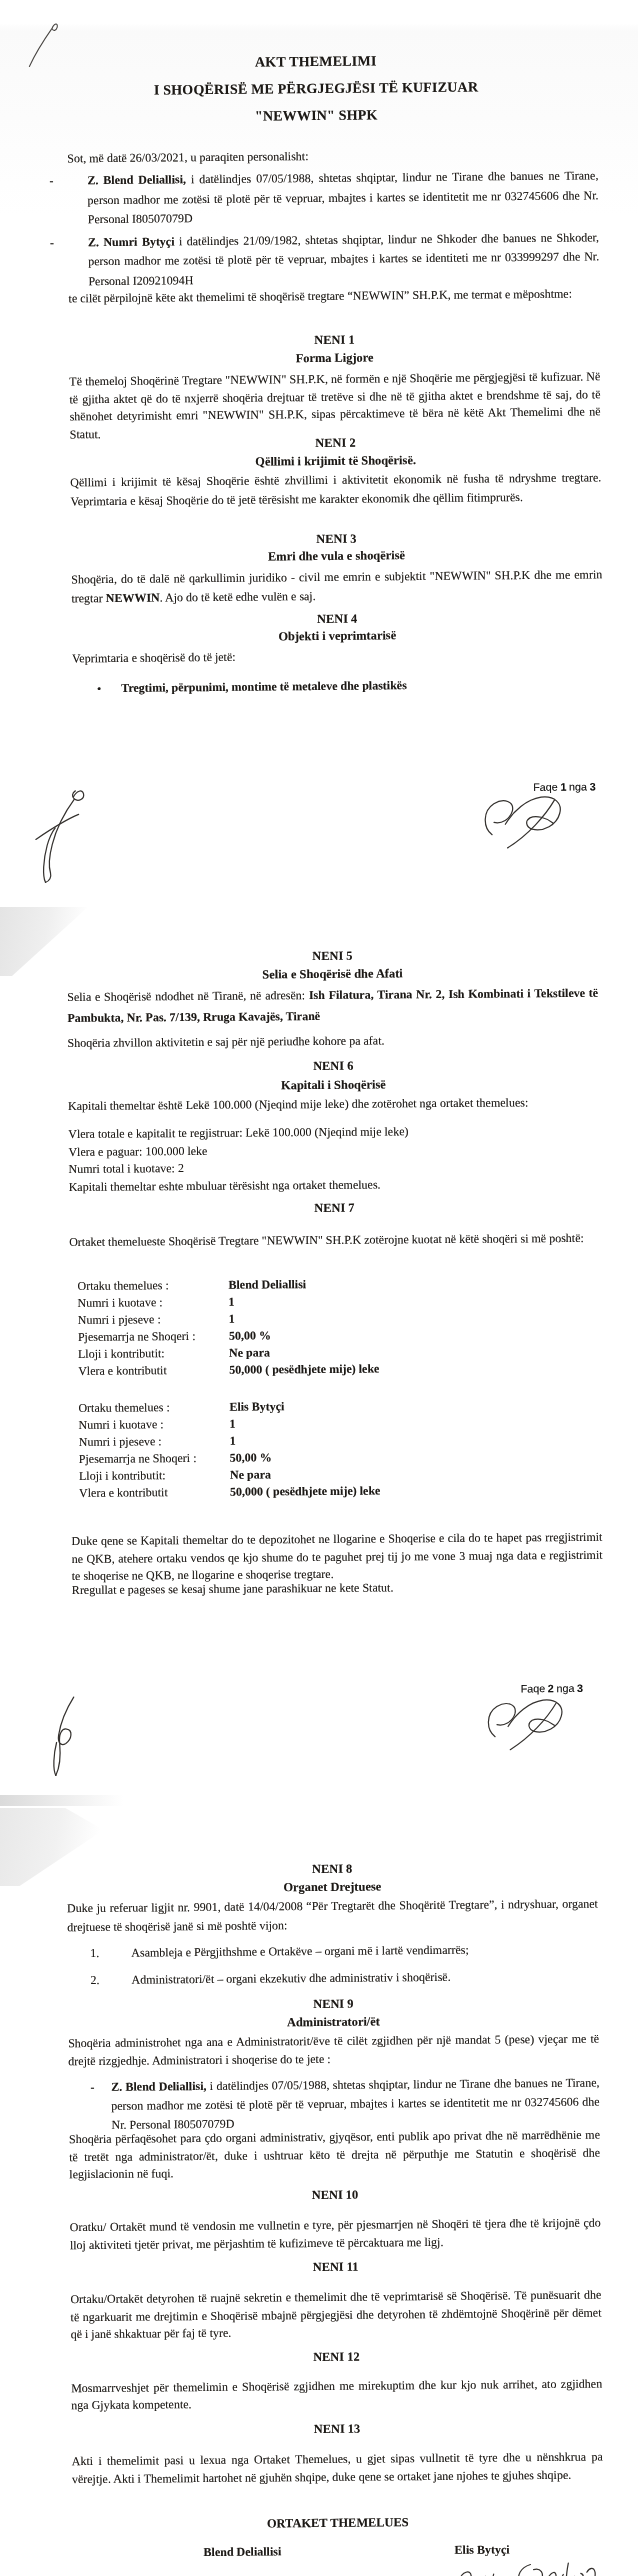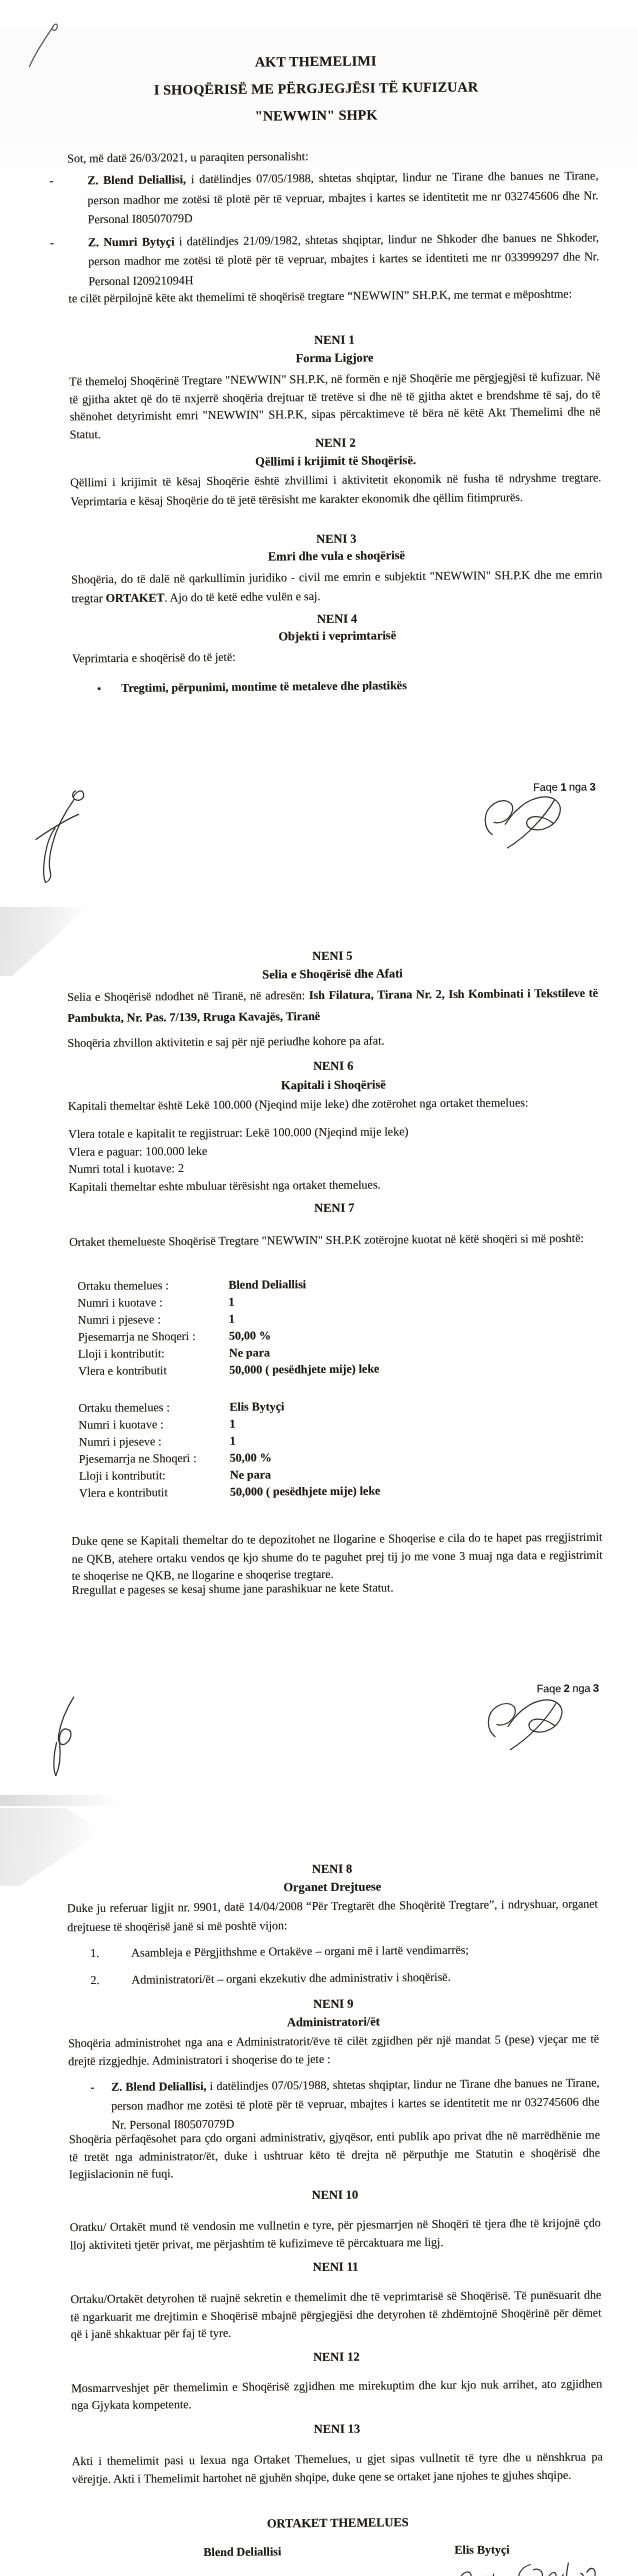--- a/index.html
+++ b/index.html
@@ -86,21 +86,21 @@
     <div class="abs heading" style="top:333px">NENI 1</div>
     <div class="abs heading" style="top:351px">Forma Ligjore</div>
     <div class="abs para lh34" style="top:371px">Të themeloj Shoqërinë Tregtare "NEWWIN" SH.P.K, në formën e një Shoqërie me përgjegjësi të kufizuar. Në të gjitha aktet që do të nxjerrë shoqëria drejtuar të tretëve si dhe në të gjitha aktet e brendshme të saj, do të shënohet detyrimisht emri "NEWWIN" SH.P.K,  sipas përcaktimeve të bëra në këtë Akt Themelimi dhe në Statut.</div>
 
     <div class="abs heading" style="top:436px">NENI 2</div>
     <div class="abs heading" style="top:454px">Qëllimi i krijimit të Shoqërisë.</div>
     <div class="abs para lh37" style="top:471px">Qëllimi i krijimit të kësaj Shoqërie është zhvillimi i aktivitetit ekonomik në fusha të ndryshme tregtare. Veprimtaria e kësaj Shoqërie do të jetë tërësisht me karakter ekonomik dhe qëllim fitimprurës.</div>
 
     <div class="abs heading" style="top:532px">NENI 3</div>
     <div class="abs heading" style="top:549px">Emri dhe vula e shoqërisë</div>
-    <div class="abs para lh37" style="top:568px"><span>Shoqëria, do të dalë në qarkullimin juridiko - civil me emrin e subjektit "NEWWIN" SH.P.K dhe me emrin tregtar </span><span class="bold">ORTAKET</span><span>. Ajo do të ketë edhe vulën e saj.</span></div>
+    <div class="abs para lh37" style="top:568px"><span>Shoqëria, do të dalë në qarkullimin juridiko - civil me emrin e subjektit "NEWWIN" SH.P.K dhe me emrin tregtar </span><span class="bold">NEWWIN</span><span>. Ajo do të ketë edhe vulën e saj.</span></div>
 
     <div class="abs heading" style="top:612px">NENI 4</div>
     <div class="abs heading" style="top:629px">Objekti i veprimtarisë</div>
     <div class="abs para nowrap" style="top:649px">Veprimtaria e shoqërisë do të jetë:</div>
     <div class="abs objbullet" style="top:677px">
       <span class="bmark">•</span>
       <span class="btext">Tregtimi, përpunimi, montime të metaleve dhe plastikës</span>
     </div>
 
     <div class="footer" style="left:530px;top:783px">
@@ -193,21 +193,21 @@
         </div>
       <div class="kvrow">
           <span class="kvlabel">Vlera e kontributit</span>
           <span class="kvvalue">50,000 ( pesëdhjete mije) leke</span>
         </div>
     </div>
 
     <div class="abs para lh34" style="top:628px">Duke qene se Kapitali themeltar do te depozitohet ne llogarine e Shoqerise e cila do te hapet pas rregjistrimit ne QKB, atehere ortaku vendos qe kjo shume do te paguhet prej tij jo me vone 3 muaj nga data e regjistrimit te shoqerise ne QKB, ne llogarine e shoqerise tregtare.</div>
     <div class="abs para nowrap" style="top:678px">Rregullat e pageses se kesaj shume jane parashikuar ne kete Statut.</div>
 
-    <div class="footer" style="left:534px;top:781px">
+    <div class="footer" style="left:518px;top:781px">
       <span>Faqe</span><span class="fnum">2</span><span>nga</span><span class="fnum">3</span>
     </div>
 
     <svg class="sig" style="left:39px;top:787px;width:44px;height:90px" viewBox="0 0 85 175">
       <path d="M62 10 C48 32 36 60 32 84 C30 98 36 106 46 100 C58 92 60 74 48 72 C38 70 32 82 34 100 C36 124 34 146 26 162"></path>
       <path d="M26 162 C20 150 22 120 28 98"></path>
     </svg>
     <svg class="sig" style="left:477px;top:790px;width:93px;height:67px" viewBox="0 0 185 122">
       <path d="M30 84 C12 70 12 38 34 24 C54 12 74 20 70 38 C66 54 48 64 34 60"></path>
       <path d="M56 64 C72 38 98 16 126 12 C152 9 168 24 162 44 C156 66 130 80 108 74 C96 70 94 58 104 52 C116 46 136 52 148 62"></path>

